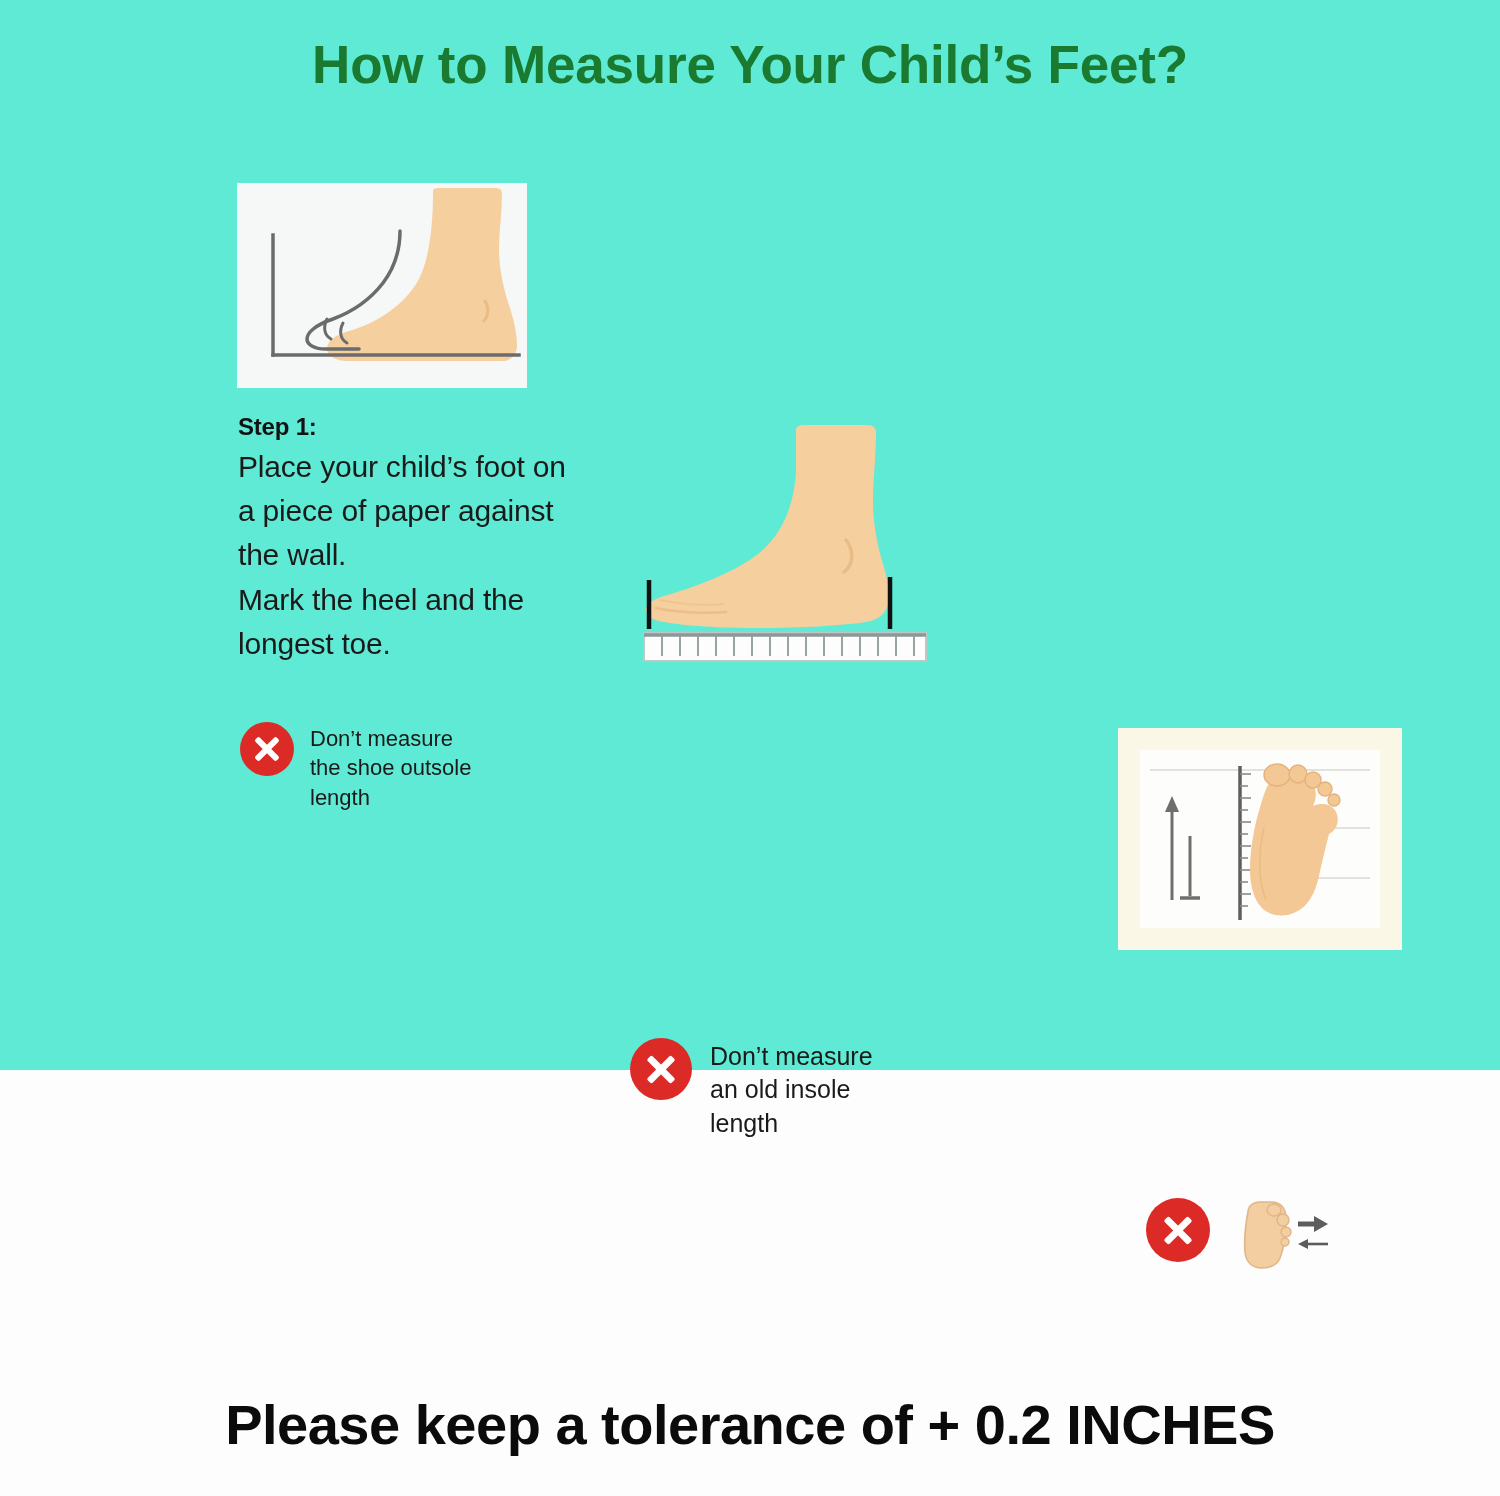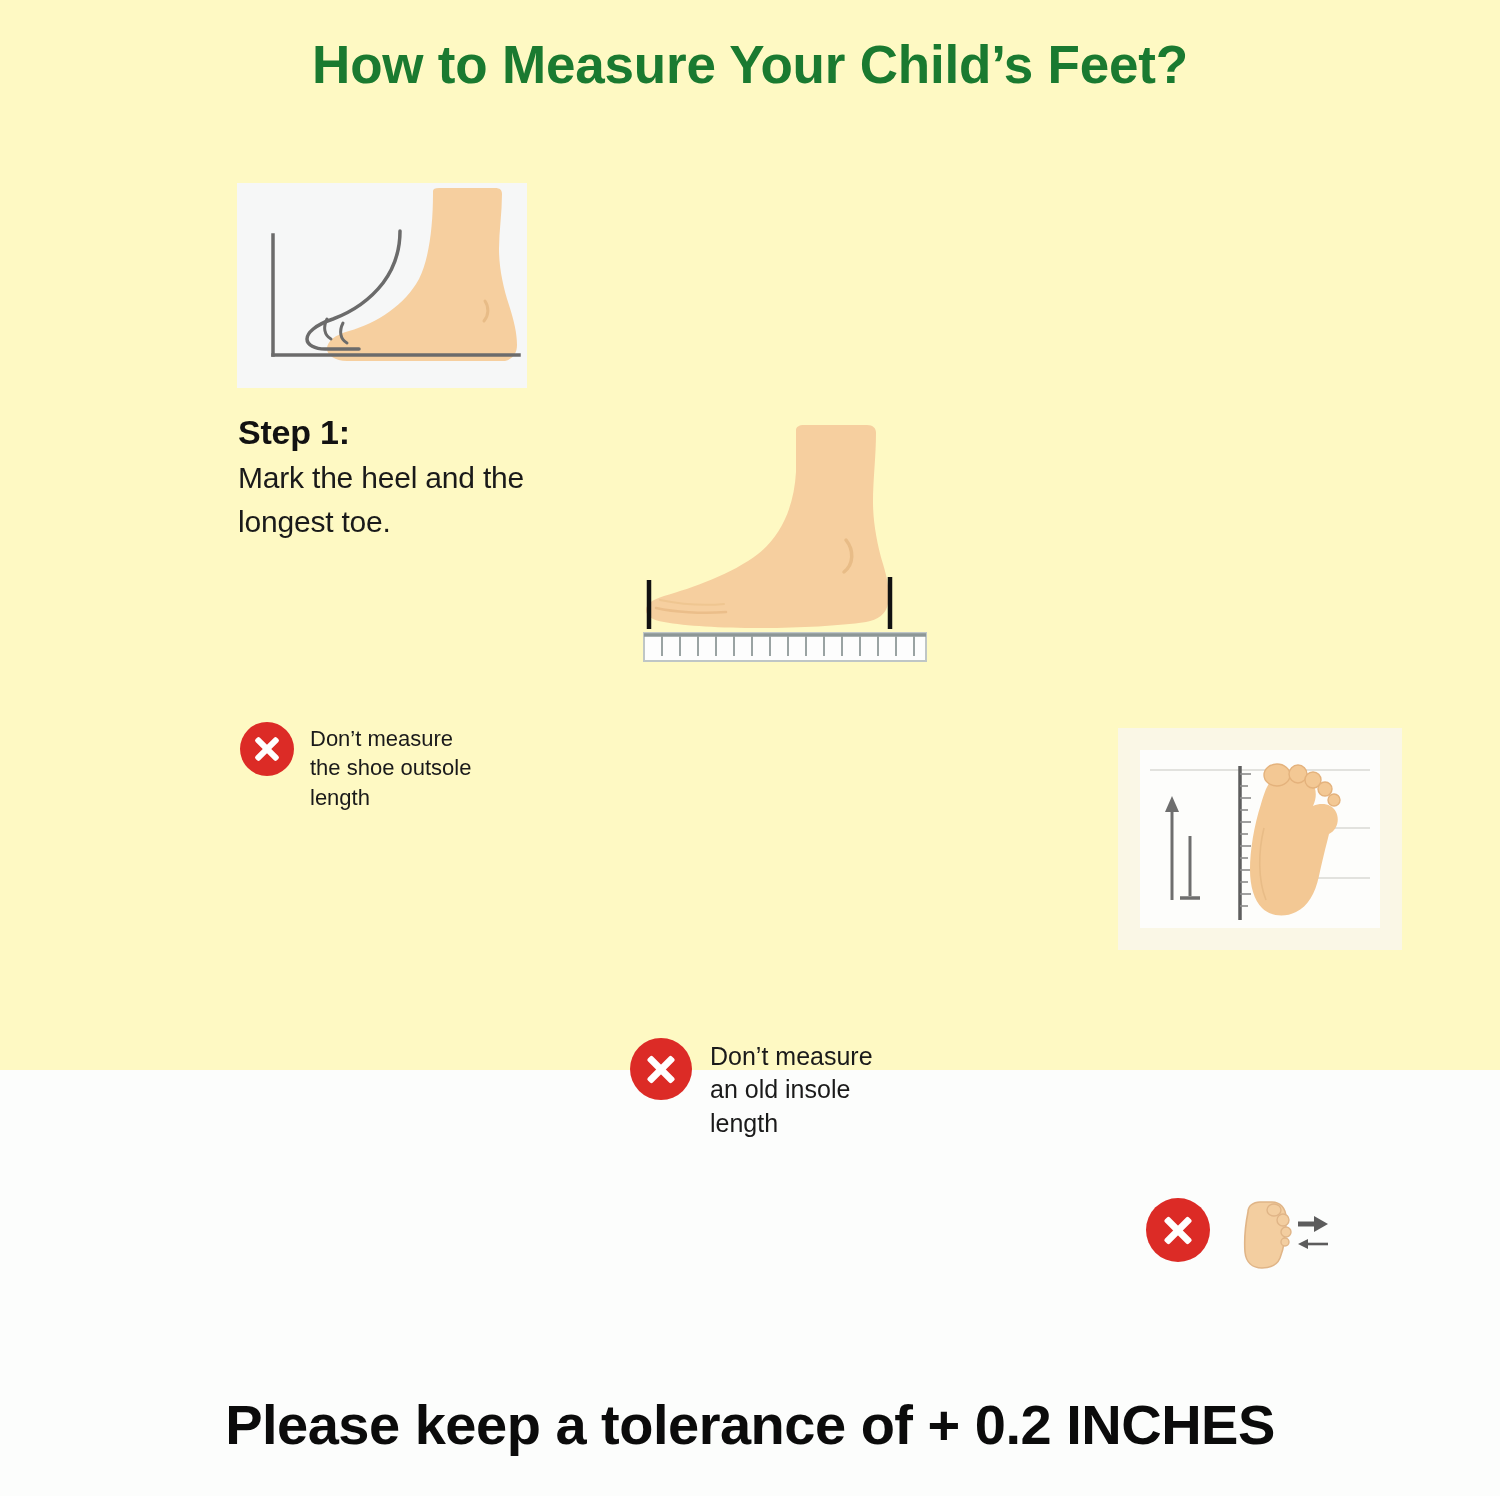--- a/index.html
+++ b/index.html
@@ -8,21 +8,21 @@
     background: #FCFDFC;
     font-family: "Liberation Sans", sans-serif;
     position: relative;
     overflow: hidden;
   }
 
   #page {
     position: relative;
     width: 1500px;
     height: 1070px;
-    background: #fef9c3;
+    background: #5eead4;
   }
 
   
   .title {
     position: absolute;
     left: 0; top: 34px;
     width: 1500px;
     text-align: center;
     color: #1A7A30;
     font-size: 53px;
@@ -39,21 +39,21 @@
     text-align: center;
     color: #0B0B0B;
     font-size: 56px;
     font-weight: bold;
     letter-spacing: -0.5px;
   }
 
   
   .step { position: absolute; }
   .step-title {
-    font-size: 34px;
+    font-size: 24px;
     font-weight: bold;
     color: #121212;
     margin-bottom: 4px;
     letter-spacing: -0.2px;
   }
   .step-body {
     font-size: 30px;
     line-height: 1.47;
     color: #1A1A1A;
     letter-spacing: -0.2px;
@@ -158,20 +158,21 @@
                L122 166" stroke="#6B6B6B" stroke-width="3.5" fill="none" stroke-linecap="round"></path>
 
       <path d="M90 136 C86 144 87 152 94 156" stroke="#6B6B6B" stroke-width="3" fill="none" stroke-linecap="round"></path>
       <path d="M106 140 C102 148 103 156 110 160" stroke="#6B6B6B" stroke-width="3" fill="none" stroke-linecap="round"></path>
     </svg>
   </div>
 
   <div class="step" style="left:238px; top:413px; width:330px;">
     <div class="step-title">Step 1:</div>
     <div class="step-body">
+      <p class="para">Place your child’s foot on a piece of paper against the wall.</p>
       <p class="para">Mark the heel and the longest toe.</p>
     </div>
   </div>
 
   <div class="step warn warn-s1" style="left:240px; top:722px; width:320px;">
     <div class="warn-icon">
       <span class="x1"></span>
       <span class="x2"></span>
     </div>
     <div class="warn-text">

